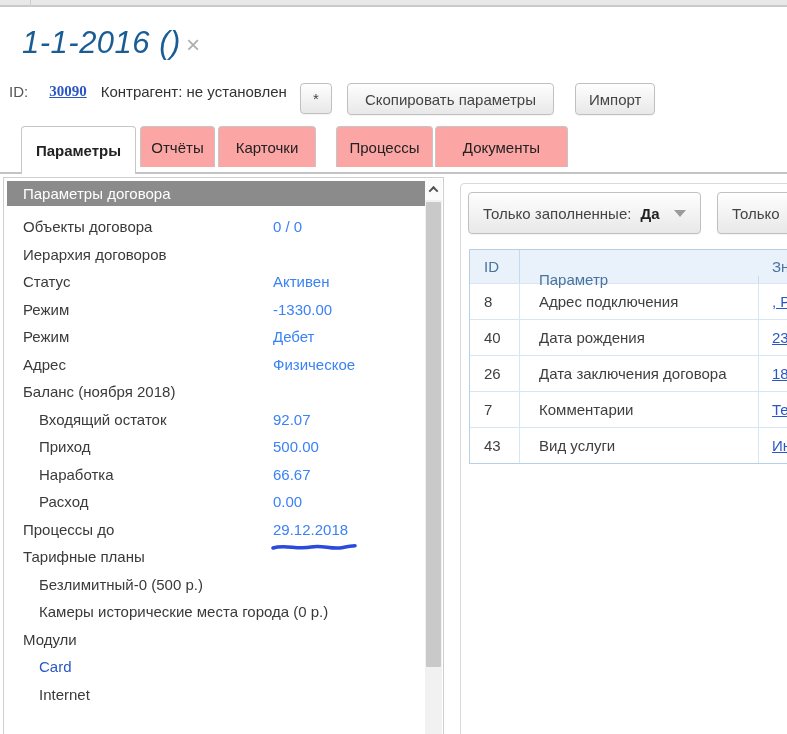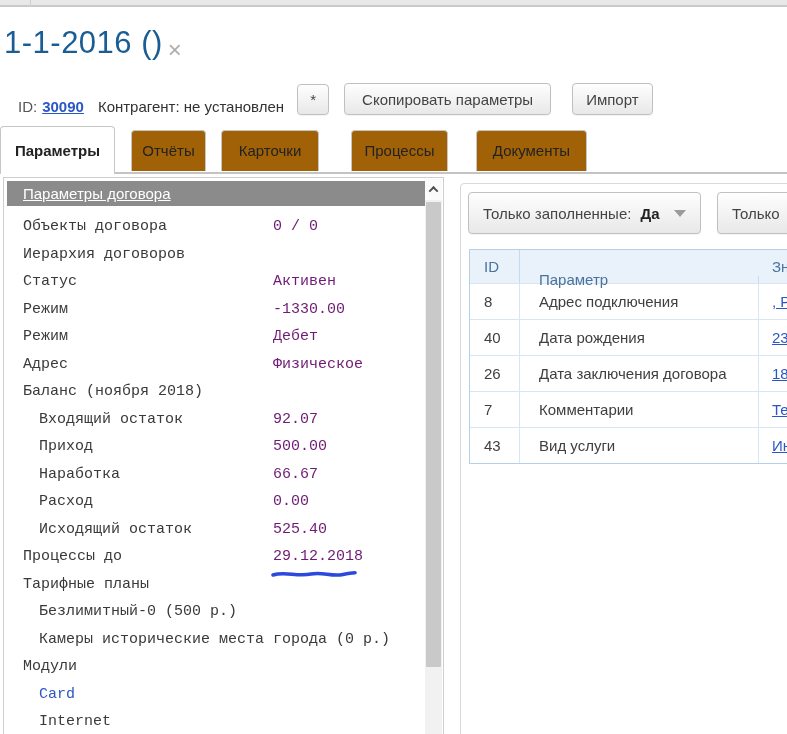--- a/index.html
+++ b/index.html
@@ -7,61 +7,61 @@
   body {
     position:relative; overflow:hidden; background:#fff;
     font-family:"Liberation Sans", sans-serif; color:#3a3a3a;
   }
   
   .top-strip { position:absolute; left:0; top:0; width:787px; height:7px;
     background:#e8e8e8; border-bottom:2px solid #c9c9c9; }
   .top-strip .tdiv { position:absolute; left:30px; top:0; width:1px; height:7px; background:#cfcfcf; }
 
   
-  .title-row { position:absolute; left:4px; top:24px; display:flex; align-items:flex-end; }
+  .title-row { position:absolute; left:22px; top:24px; display:flex; align-items:center;font-style:italic; }
   .page-title { font-size:31px; line-height:38px; color:#1a5d94; letter-spacing:0.5px; }
   .close-x { margin-left:5px; margin-top:4px; font-size:24px; color:#aeaeae; cursor:pointer; line-height:24px; }
 
   
-  .hdr-row { position:absolute; left:18px; top:83px; height:32px; display:flex; align-items:flex-end; font-size:15px; }
+  .hdr-row { position:absolute; left:9px; top:83px; height:32px; display:flex; align-items:flex-start; font-size:15px; }
   .id-label { color:#555; }
-  .id-link { color:#2a56c6; font-weight:bold; text-decoration:underline; margin-left:5px; }
+  .id-link { color:#2a56c6; font-weight:bold; text-decoration:underline; margin-left:21px;font-family:Liberation Serif, serif; }
   .cparty { margin-left:14px; color:#333; }
   .btn {
     background:linear-gradient(#fefefe,#e8e8e8); border:1px solid #c0c0c0; border-radius:4px;
     color:#444; font-size:15px; font-family:"Liberation Sans", sans-serif;
     height:32px; display:inline-flex; align-items:center; justify-content:center;
     box-shadow:0 1px 1px rgba(0,0,0,0.05); cursor:pointer;
   }
   .btn-ast { margin-left:13px; width:32px; height:31px; font-size:15px; }
   .btn-copy { margin-left:15px; padding:0 17px; }
   .btn-import { margin-left:21px; padding:0 13px; }
 
   
   .tabbar-line { position:absolute; left:0; top:172px; width:787px; height:2px; background:#c4c4c4; z-index:1; }
-  .tabs { position:absolute; left:0; top:126px; height:48px; display:flex; align-items:center; z-index:2;gap:12px; }
+  .tabs { position:absolute; left:21px; top:126px; height:48px; display:flex; align-items:flex-start; z-index:2; }
   .tab {
-    background:#a16207; border:1px solid #c6c6c6; border-bottom:none;
+    background:#fca5a5; border:1px solid #c6c6c6; border-bottom:none;
     border-radius:4px 4px 0 0; height:41px; display:flex; align-items:center; justify-content:center;
     font-size:15px; color:#222; cursor:pointer;
   }
   .tab.active { background:#fff; height:48px; font-weight:bold; position:relative; z-index:3; }
   .t1 { width:115px; } .t2 { width:75px; margin-left:4px; } .t3 { width:98px; margin-left:3px; }
-  .t4 { width:97px; margin-left:20px; } .t5 { width:111px; margin-left:16px; }
+  .t4 { width:97px; margin-left:20px; } .t5 { width:133px; margin-left:2px; }
 
   
   .lpanel { position:absolute; left:3px; top:177px; width:441px; height:560px;
     border:1px solid #cfcfcf; background:#fff; }
   .lpanel-header { position:absolute; left:3px; top:3px; right:7px; height:25px;
-    background:#8b8b8b; color:#fff; font-size:15px; line-height:25px; padding-left:16px;text-decoration:underline; }
+    background:#8b8b8b; color:#fff; font-size:15px; line-height:25px; padding-left:16px; }
   .lrows { position:absolute; left:0; top:35px; right:21px; }
-  .prow { position:relative; height:27.5px; display:flex; align-items:center; font-size:15px;font-family:Liberation Mono, monospace; }
+  .prow { position:relative; height:27.5px; display:flex; align-items:center; font-size:15px; }
   .plabel { padding-left:19px; color:#3a3a3a; white-space:nowrap; }
   .prow.ind .plabel { padding-left:35px; }
-  .pvalue { position:absolute; left:269px; white-space:nowrap; color:#701a75; }
+  .pvalue { position:absolute; left:269px; white-space:nowrap; color:#3b82f6; }
   .prow.linkrow .plabel { color:#2a56c6; cursor:pointer; }
   .squiggle { position:absolute; left:265px; top:25px; width:90px; height:11px; pointer-events:none; }
 
   
   .sbar { position:absolute; top:1px; right:1px; bottom:0; width:17px; background:#f1f1f1; }
   .sbar-up { position:absolute; top:0; left:0; width:17px; height:21px; background:#fbfbfb;
     display:flex; align-items:center; justify-content:center; cursor:pointer; }
   .chev-up { width:7px; height:7px; border-top:2px solid #505050; border-right:2px solid #505050;
     transform:rotate(-45deg) translate(-1px,1px); }
   .sbar-thumb { position:absolute; top:23px; left:1px; width:15px; height:465px;
@@ -160,24 +160,20 @@
       <span class="pvalue">500.00</span>
     </div>
     <div class="prow ind">
       <span class="plabel">Наработка</span>
       <span class="pvalue">66.67</span>
     </div>
     <div class="prow ind">
       <span class="plabel">Расход</span>
       <span class="pvalue">0.00</span>
     </div>
-    <div class="prow ind">
-      <span class="plabel">Исходящий остаток</span>
-      <span class="pvalue">525.40</span>
-    </div>
     <div class="prow">
       <span class="plabel">Процессы до</span>
       <span class="pvalue">29.12.2018</span>
       <svg class="squiggle" viewBox="0 0 90 11">
         <path d="M4,7 C16,3 28,9 42,6 C54,3.5 62,9 74,6.5 C80,5.2 84,4.8 86,4.8" fill="none" stroke="#2b49dd" stroke-width="3.6" stroke-linecap="round"></path>
       </svg>
     </div>
     <div class="prow">
       <span class="plabel">Тарифные планы</span>
       <span class="pvalue"></span>

